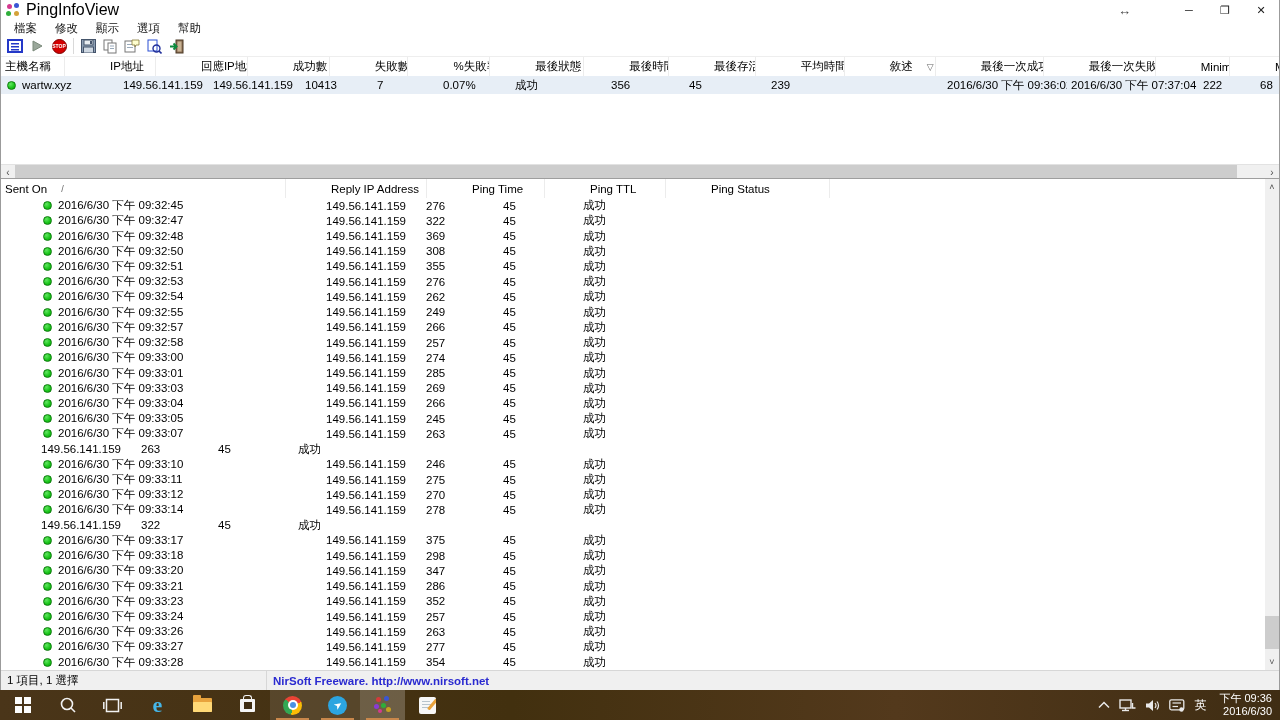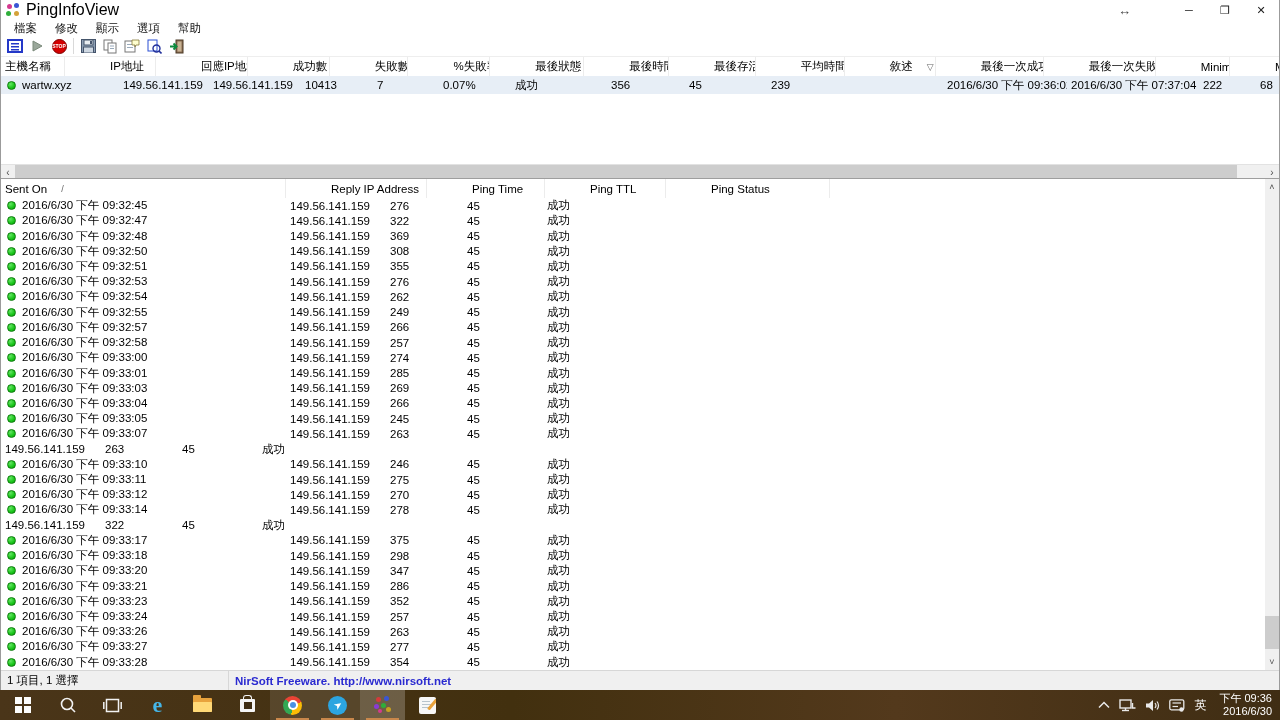--- a/index.html
+++ b/index.html
@@ -53,33 +53,33 @@
   
   .hscroll { height:14px; background:#f0f0f0; position:relative; border-top:1px solid #e2e2e2; }
   .harrow { position:absolute; top:0; width:14px; height:14px; display:flex; align-items:center;
             justify-content:center; color:#505050; font-size:10px; background:#f0f0f0; }
   .harrow.left{left:0;} .harrow.right{right:0;}
   .hthumb { position:absolute; left:14px; right:42px; top:0; height:14px; background:#cdcdcd; }
 
   
   .lower { flex:none; height:492px; border-top:1px solid #9e9e9e; position:relative; background:#fff; }
   .linner { width:1266px; }
-  .lrow { display:flex; height:15.22px; align-items:center; }
+  .lrow { display:flex; height:15.22px; align-items:center;margin-left:36px; }
   .lcell { padding:0 4px; white-space:nowrap; overflow:hidden; font-size:11.5px; }
   .lc0.lcell { display:flex; align-items:center; padding-left:3px; }
 
   .vscroll { position:absolute; top:0; right:0; width:14px; height:100%; background:#f0f0f0; }
   .varrow { position:absolute; left:0; width:14px; height:14px; display:flex; align-items:center;
             justify-content:center; color:#505050; font-size:9px; }
   .varrow.up{top:1px;} .varrow.down{bottom:1px;}
   .vthumb { position:absolute; left:0; width:14px; top:437px; height:33px; background:#cdcdcd; }
 
   
   .statusbar { height:20px; background:#f0f0f0; border-top:1px solid #d7d7d7; display:flex; align-items:center; }
-  .sb-left { width:228px; height:100%; display:flex; align-items:center; padding-left:6px;
+  .sb-left { width:266px; height:100%; display:flex; align-items:center; padding-left:6px;
              border-right:1px solid #d7d7d7; font-size:11.5px; color:#000; }
   .sb-free { padding-left:6px; font-size:11.5px; font-weight:bold; color:#2a2ad0; }
 
   
   .taskbar { width:1280px; height:30px; background:linear-gradient(90deg,#4a3519,#42300f 40%,#53391c 70%,#3f2d13);
              display:flex; align-items:stretch; }
   .tbtn { width:45px; display:flex; align-items:center; justify-content:center; position:relative; }
   .tbtn.active { background:rgba(255,255,255,0.10); }
   .tbtn.focused { background:rgba(255,255,255,0.22); }
   .tbtn.active::after, .tbtn.focused::after { content:""; position:absolute; left:6px; right:6px; bottom:0;

